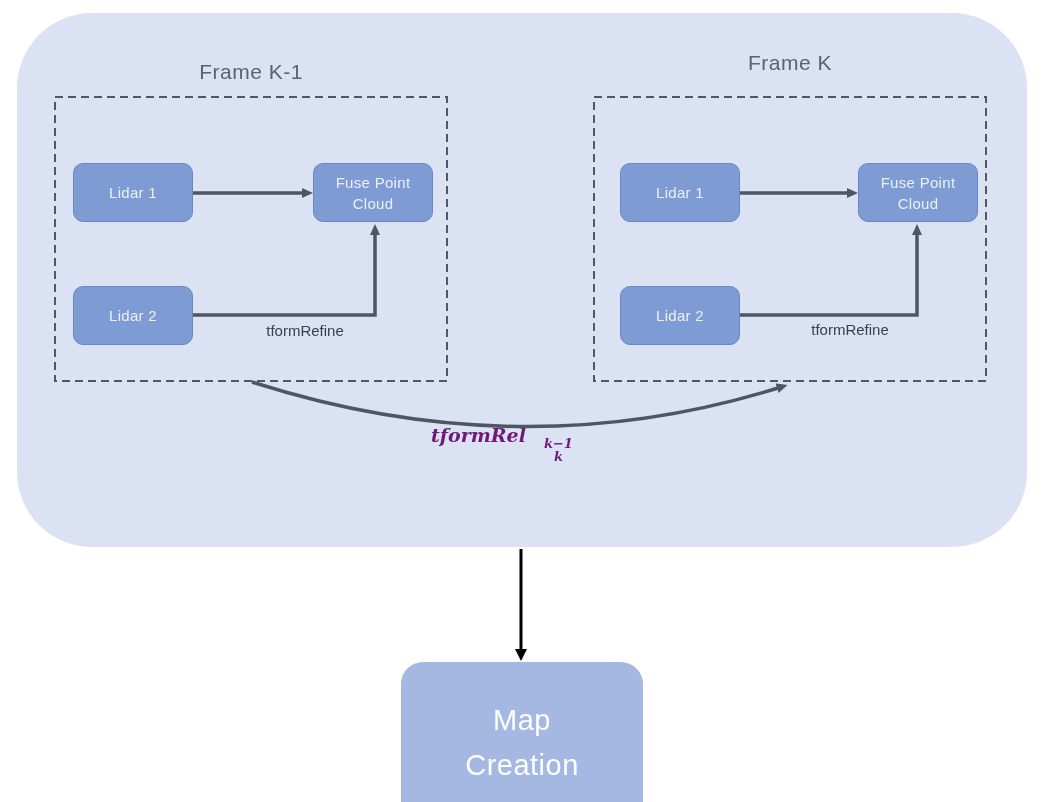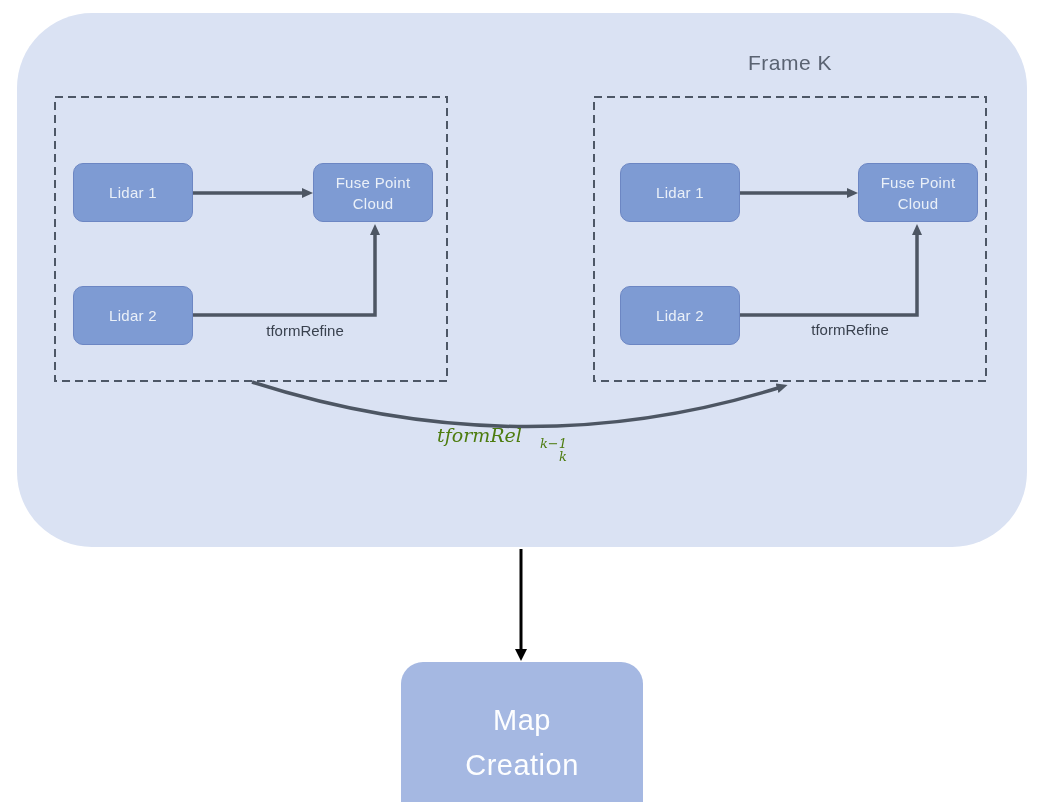--- a/index.html
+++ b/index.html
@@ -70,21 +70,21 @@
     color: #474F5E;
     white-space: nowrap;
   }
   .rel-label .supsub {
     display: inline-flex;
     flex-direction: column;
     vertical-align: -0.45em;
     font-size: 13px;
     line-height: 1.0;
     font-style: italic;
-    text-align: right;
+    text-align: center;
     margin-left: 18px;
   }
   .map-node {
     position: absolute;
     left: 401px; top: 662px;
     width: 242px; height: 162px;
     background: #A5B8E2;
     border-radius: 22px;
     display: flex;
     align-items: center;
@@ -122,20 +122,21 @@
     <path d="M193,315 H375 V234" fill="none" stroke-width="3.5" marker-end="url(#arrow-slate)" stroke="#4D5663"></path>
 
     <path d="M740,193 H848" fill="none" stroke-width="3.5" marker-end="url(#arrow-slate)" stroke="#4D5663"></path>
     <path d="M740,315 H917 V234" fill="none" stroke-width="3.5" marker-end="url(#arrow-slate)" stroke="#4D5663"></path>
 
     <path d="M252,382 Q520,468 778,388" fill="none" stroke-width="3.5" marker-end="url(#arrow-slate)" stroke="#4D5663"></path>
 
     <path d="M521,549 V650" fill="none" stroke-width="3" marker-end="url(#arrow-black)" stroke="#000000"></path>
   </svg>
 
+  <div class="frame-title" style="left: 55px; top: 60px; color: rgb(90, 99, 114);">Frame K-1</div>
 
   <div class="node" style="left: 73px; top: 163px; background: rgb(126, 155, 211); border-color: rgb(108, 134, 195); color: rgb(234, 240, 248);">
     <span class="node-label">Lidar 1</span>
   </div>
 
   <div class="node" style="left: 73px; top: 286px; background: rgb(126, 155, 211); border-color: rgb(108, 134, 195); color: rgb(234, 240, 248);">
     <span class="node-label">Lidar 2</span>
   </div>
 
   <div class="node" style="left: 313px; top: 163px; background: rgb(126, 155, 211); border-color: rgb(108, 134, 195); color: rgb(234, 240, 248);">
@@ -153,21 +154,21 @@
   <div class="node" style="left: 620px; top: 286px; background: rgb(126, 155, 211); border-color: rgb(108, 134, 195); color: rgb(234, 240, 248);">
     <span class="node-label">Lidar 2</span>
   </div>
 
   <div class="node" style="left: 858px; top: 163px; background: rgb(126, 155, 211); border-color: rgb(108, 134, 195); color: rgb(234, 240, 248);">
     <span class="node-label">Fuse Point Cloud</span>
   </div>
 
   <div class="refine-label" style="left: 780px; top: 321px; color: rgb(57, 65, 78);">tformRefine</div>
 
-  <div class="rel-label" style="color: #4d7c0f;">
+  <div class="rel-label" style="color: #701a75; font-weight: bold;">
     <span>tformRel</span><span class="supsub">
         <span>k−1</span>
         <span>k</span>
       </span>
   </div>
 
   <div class="map-node" style="background: rgb(165, 184, 226); color: rgb(253, 254, 255);">
     <span class="map-label">Map Creation</span>
   </div>
 

